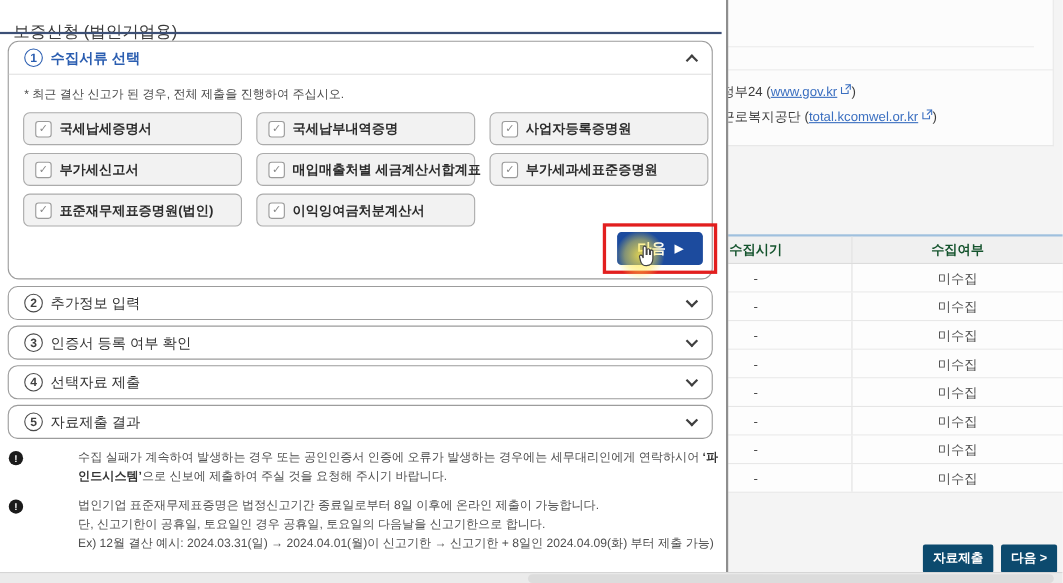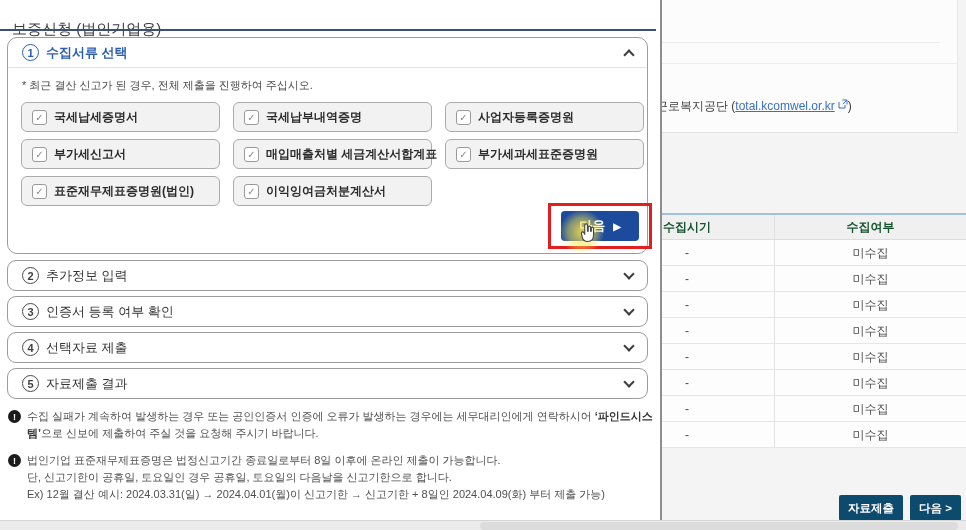--- a/index.html
+++ b/index.html
@@ -56,40 +56,47 @@
   .next-btn { display:flex; align-items:center; gap:8px; background:#1c4b9e; border:none; border-radius:4px; color:#fff; font-size:13px; font-weight:bold; padding:6px 18px; cursor:pointer; }
   .next-arrow { font-size:10px; }
 
   .accordion { position:absolute; left:7px; width:641px; height:31px; border:1px solid #9c9c9c; border-radius:9px; background:#fff; display:flex; align-items:center; padding:0 14px; cursor:pointer; }
   .acc-label { font-size:13px; color:#333; }
   .acc1 { top:260px; } .acc2 { top:296px; } .acc3 { top:332px; } .acc4 { top:368px; }
 
   .notes { position:absolute; left:8px; top:408px; width:648px; }
   .note { display:flex; margin-bottom:10px; }
   .info-icon { display:inline-flex; align-items:center; justify-content:center; width:13px; height:13px; border-radius:50%; background:#1b1b1b; color:#fff; font-size:9px; font-weight:bold; margin:2px 6px 0 0; flex:none; }
-  .note-text { font-size:11px; color:#4f4f4f; line-height:17px; }
+  .note-text { font-size:11px; color:#4f4f4f; line-height:17px;margin-left:44px; }
   .note-text .bold { font-weight:bold; color:#333; }
 
   
   .hscroll { position:absolute; left:0; top:520px; width:966px; height:10px; background:#ebebeb; border-top:1px solid #d5d5d5; z-index:9; }
   .hscroll-thumb { position:absolute; left:480px; top:1px; width:478px; height:8px; background:#dcdcdc; border-radius:4px; }
 
   
   .click-glow { position:absolute; left:560px; top:210px; width:44px; height:44px; border-radius:50%; background:radial-gradient(circle, rgba(255,232,70,0.85) 0%, rgba(255,232,70,0.45) 45%, rgba(255,232,70,0) 72%); z-index:8; pointer-events:none; }
   .hand-cursor { position:absolute; left:576px; top:222px; z-index:9; pointer-events:none; }
 </style>
 </head>
 <body>
 
 <div class="stage">
 
   <div class="bg-panel">
     <div class="bg-card">
       <div class="bg-div1"></div>
       <div class="bg-div2"></div>
+      <div class="bg-link-line l1">
+        <span>정부24 (</span><a href="#">www.gov.kr</a><span class="ext-icon"><svg width="10" height="10" viewBox="0 0 10 10">
+              <path d="M1 3v6h6V6" fill="none" stroke="#3b6fc0" stroke-width="1"></path>
+              <path d="M4.5 1H9v4.5" fill="none" stroke="#3b6fc0" stroke-width="1"></path>
+              <path d="M9 1L4.8 5.2" stroke="#3b6fc0" stroke-width="1"></path>
+            </svg></span><span>)</span>
+      </div>
       <div class="bg-link-line l2">
         <span>근로복지공단 (</span><a href="#">total.kcomwel.or.kr</a><span class="ext-icon"><svg width="10" height="10" viewBox="0 0 10 10">
               <path d="M1 3v6h6V6" fill="none" stroke="#3b6fc0" stroke-width="1"></path>
               <path d="M4.5 1H9v4.5" fill="none" stroke="#3b6fc0" stroke-width="1"></path>
               <path d="M9 1L4.8 5.2" stroke="#3b6fc0" stroke-width="1"></path>
             </svg></span><span>)</span>
       </div>
     </div>
 
     <div class="bg-table">

